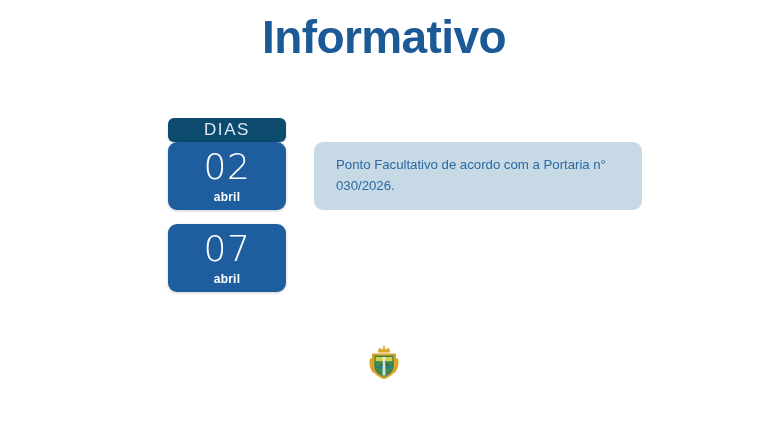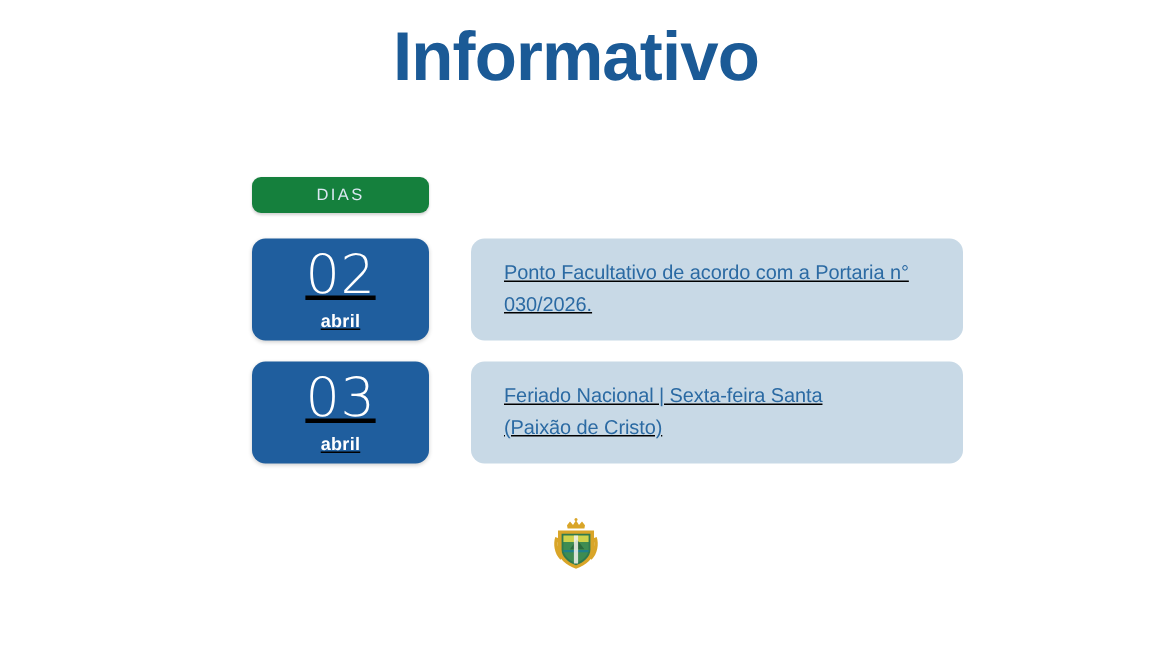--- a/index.html
+++ b/index.html
@@ -54,34 +54,32 @@
   .content {
     position: absolute;
     left: 168px;
     top: 118px;
     width: 474px;
   }
 
   .dias-badge {
     width: 118px;
     height: 24px;
-    background: #15803d;
+    background: #0c4a6e;
     border-radius: 6px;
     color: #dbe7f2;
-    font-size: 11px;
+    font-size: 17px;
     letter-spacing: 1.6px;
     display: flex;
     align-items: center;
     justify-content: center;
     box-shadow: 0 1px 2px rgba(0,0,0,0.18);
   }
 
   .rows {
-    margin-top: 17px;
-    text-decoration: underline;
   }
 
   .day-row {
     display: flex;
     align-items: stretch;
     margin-bottom: 14px;
   }
 
   .date-box {
     width: 118px;
@@ -185,26 +183,22 @@
           <span class="date-number">02</span>
           <span class="date-month">abril</span>
         </div>
         <div class="desc-panel">
           <span class="desc-text">Ponto Facultativo de acordo com a Portaria n° 030/2026.</span>
         </div>
       </div>
 
       <div class="day-row">
         <div class="date-box">
-          <span class="date-number">03</span>
+          <span class="date-number">07</span>
           <span class="date-month">abril</span>
-        </div>
-        <div class="desc-panel">
-          <span class="desc-text">Feriado Nacional | Sexta-feira Santa
-(Paixão de Cristo)</span>
         </div>
       </div>
 
     </div>
   </div>
 
   <div class="footer">
     <div class="footer-inner">
 
       <span>

